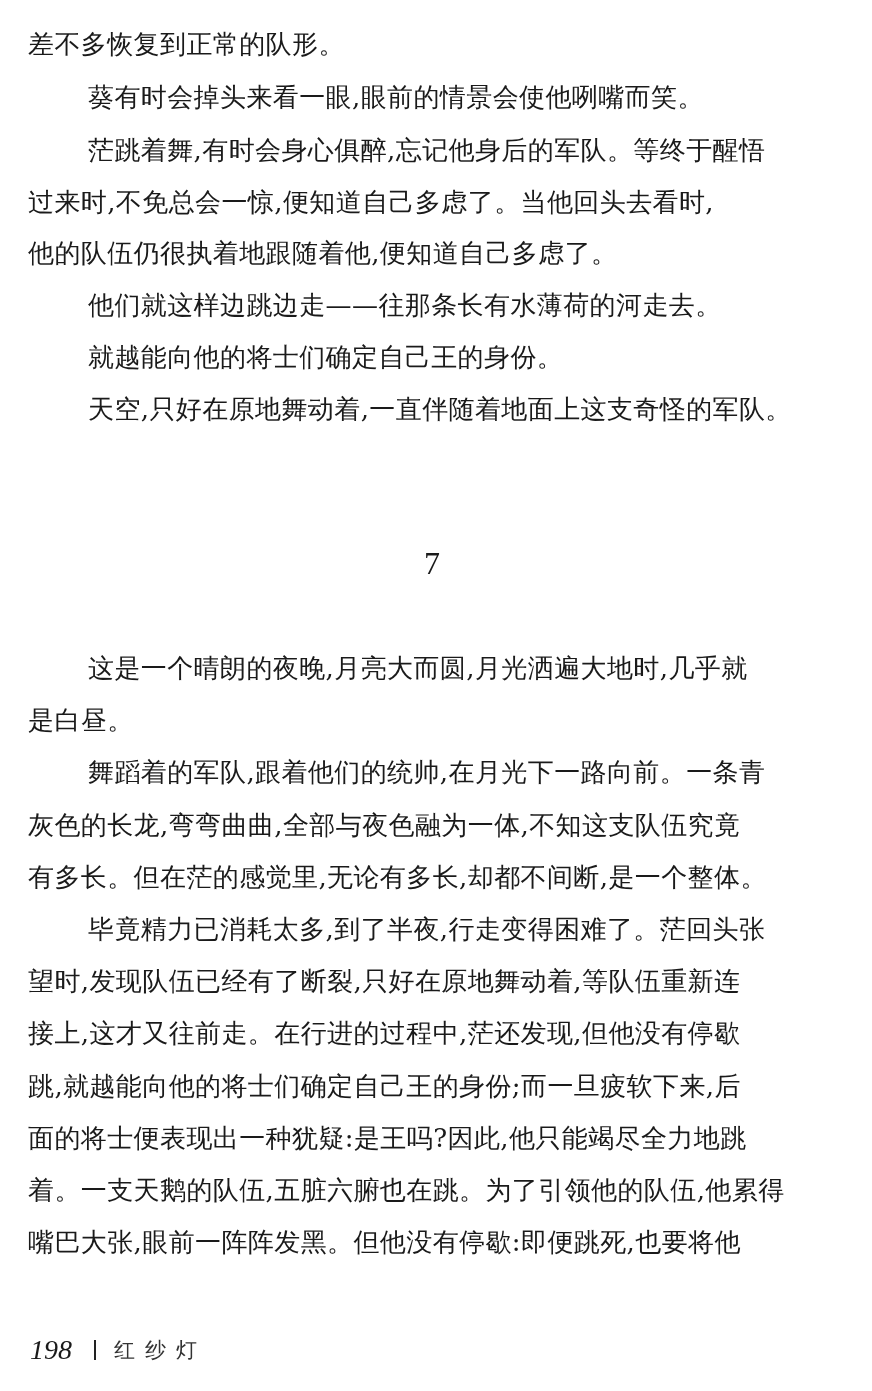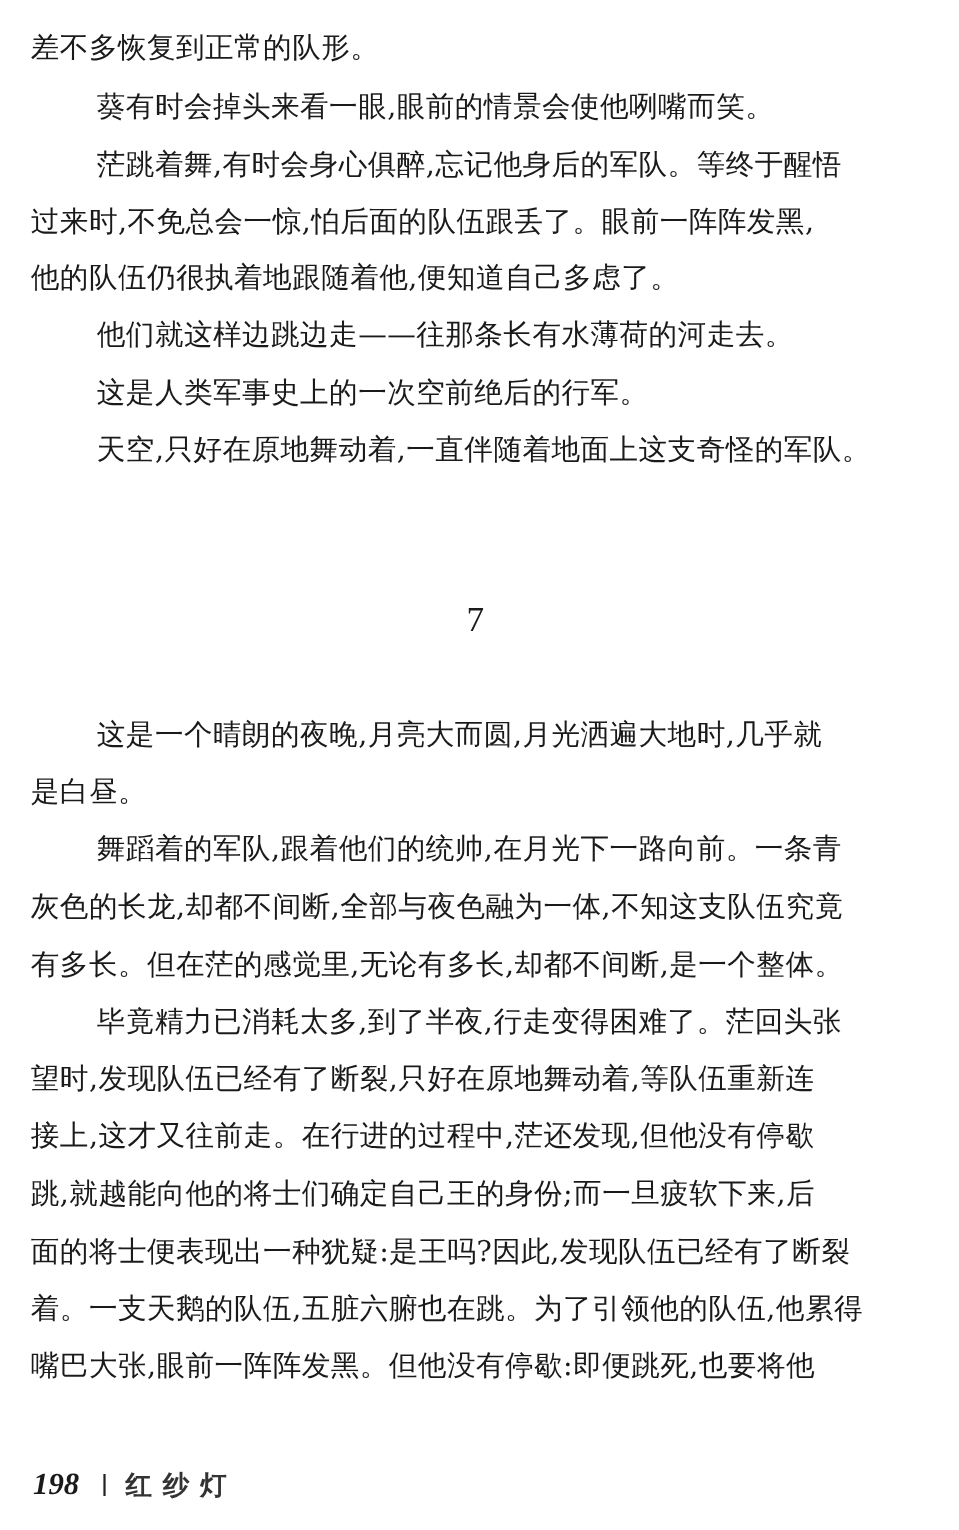--- a/index.html
+++ b/index.html
@@ -3,52 +3,52 @@
 <meta charset="utf-8">
 <style>
   html, body { margin:0; padding:0; background:#ffffff; }
   body { width:872px; height:1391px; position:relative; overflow:hidden;
          font-family:"DejaVu Serif","Liberation Serif",serif; color:#1a1a1a; }
   .line { position:absolute; left:28px; font-size:26px; line-height:34px; white-space:nowrap;
           letter-spacing:0.4px; }
   .indent { left:88px; }
   .chapter { position:absolute; left:0; width:864px; text-align:center; top:545px;
              font-family:"Liberation Serif",serif; font-size:32px; line-height:36px; }
-  .footer { position:absolute; left:30px; top:1334px; font-size:26px; line-height:32px; display:flex; align-items:center;font-weight:bold; }
+  .footer { position:absolute; left:30px; top:1334px; font-size:26px; line-height:32px; display:flex; align-items:center; }
   .pgnum { font-family:"Liberation Serif",serif; font-style:italic; font-size:28px; }
   .sep { display:inline-block; width:2px; height:20px; background:#222; margin:0 18px 0 22px; }
-  .booktitle { font-family:"DejaVu Sans","Liberation Sans",sans-serif; font-size:24px; letter-spacing:10px; color:#333; }
+  .booktitle { font-family:"DejaVu Sans","Liberation Sans",sans-serif; font-size:21px; letter-spacing:10px; color:#333; }
 </style>
 </head>
 <body>
 
 <div>
   <div class="line" style="top:27px">差不多恢复到正常的队形。</div>
   <div class="line indent" style="top:80px">葵有时会掉头来看一眼,眼前的情景会使他咧嘴而笑。</div>
   <div class="line indent" style="top:133px">茫跳着舞,有时会身心俱醉,忘记他身后的军队。等终于醒悟</div>
-  <div class="line" style="top:185px">过来时,不免总会一惊,怕后面的队伍跟丢了。眼前一阵阵发黑,</div>
+  <div class="line" style="top:185px">过来时,不免总会一惊,便知道自己多虑了。当他回头去看时,</div>
   <div class="line" style="top:236px">他的队伍仍很执着地跟随着他,便知道自己多虑了。</div>
   <div class="line indent" style="top:288px">他们就这样边跳边走——往那条长有水薄荷的河走去。</div>
-  <div class="line indent" style="top:340px">这是人类军事史上的一次空前绝后的行军。</div>
+  <div class="line indent" style="top:340px">就越能向他的将士们确定自己王的身份。</div>
   <div class="line indent" style="top:392px">天空,只好在原地舞动着,一直伴随着地面上这支奇怪的军队。</div>
 </div>
 
 <div class="chapter">7</div>
 
 <div>
   <div class="line indent" style="top:651px">这是一个晴朗的夜晚,月亮大而圆,月光洒遍大地时,几乎就</div>
   <div class="line" style="top:703px">是白昼。</div>
   <div class="line indent" style="top:755px">舞蹈着的军队,跟着他们的统帅,在月光下一路向前。一条青</div>
-  <div class="line" style="top:808px">灰色的长龙,却都不间断,全部与夜色融为一体,不知这支队伍究竟</div>
+  <div class="line" style="top:808px">灰色的长龙,弯弯曲曲,全部与夜色融为一体,不知这支队伍究竟</div>
   <div class="line" style="top:860px">有多长。但在茫的感觉里,无论有多长,却都不间断,是一个整体。</div>
   <div class="line indent" style="top:912px">毕竟精力已消耗太多,到了半夜,行走变得困难了。茫回头张</div>
   <div class="line" style="top:964px">望时,发现队伍已经有了断裂,只好在原地舞动着,等队伍重新连</div>
   <div class="line" style="top:1016px">接上,这才又往前走。在行进的过程中,茫还发现,但他没有停歇</div>
   <div class="line" style="top:1069px">跳,就越能向他的将士们确定自己王的身份;而一旦疲软下来,后</div>
-  <div class="line" style="top:1121px">面的将士便表现出一种犹疑:是王吗?因此,发现队伍已经有了断裂</div>
+  <div class="line" style="top:1121px">面的将士便表现出一种犹疑:是王吗?因此,他只能竭尽全力地跳</div>
   <div class="line" style="top:1173px">着。一支天鹅的队伍,五脏六腑也在跳。为了引领他的队伍,他累得</div>
   <div class="line" style="top:1225px">嘴巴大张,眼前一阵阵发黑。但他没有停歇:即便跳死,也要将他</div>
 </div>
 
 <div class="footer">
   <span class="pgnum">198</span>
   <span class="sep"></span>
   <span class="booktitle">红纱灯</span>
 </div>
 

